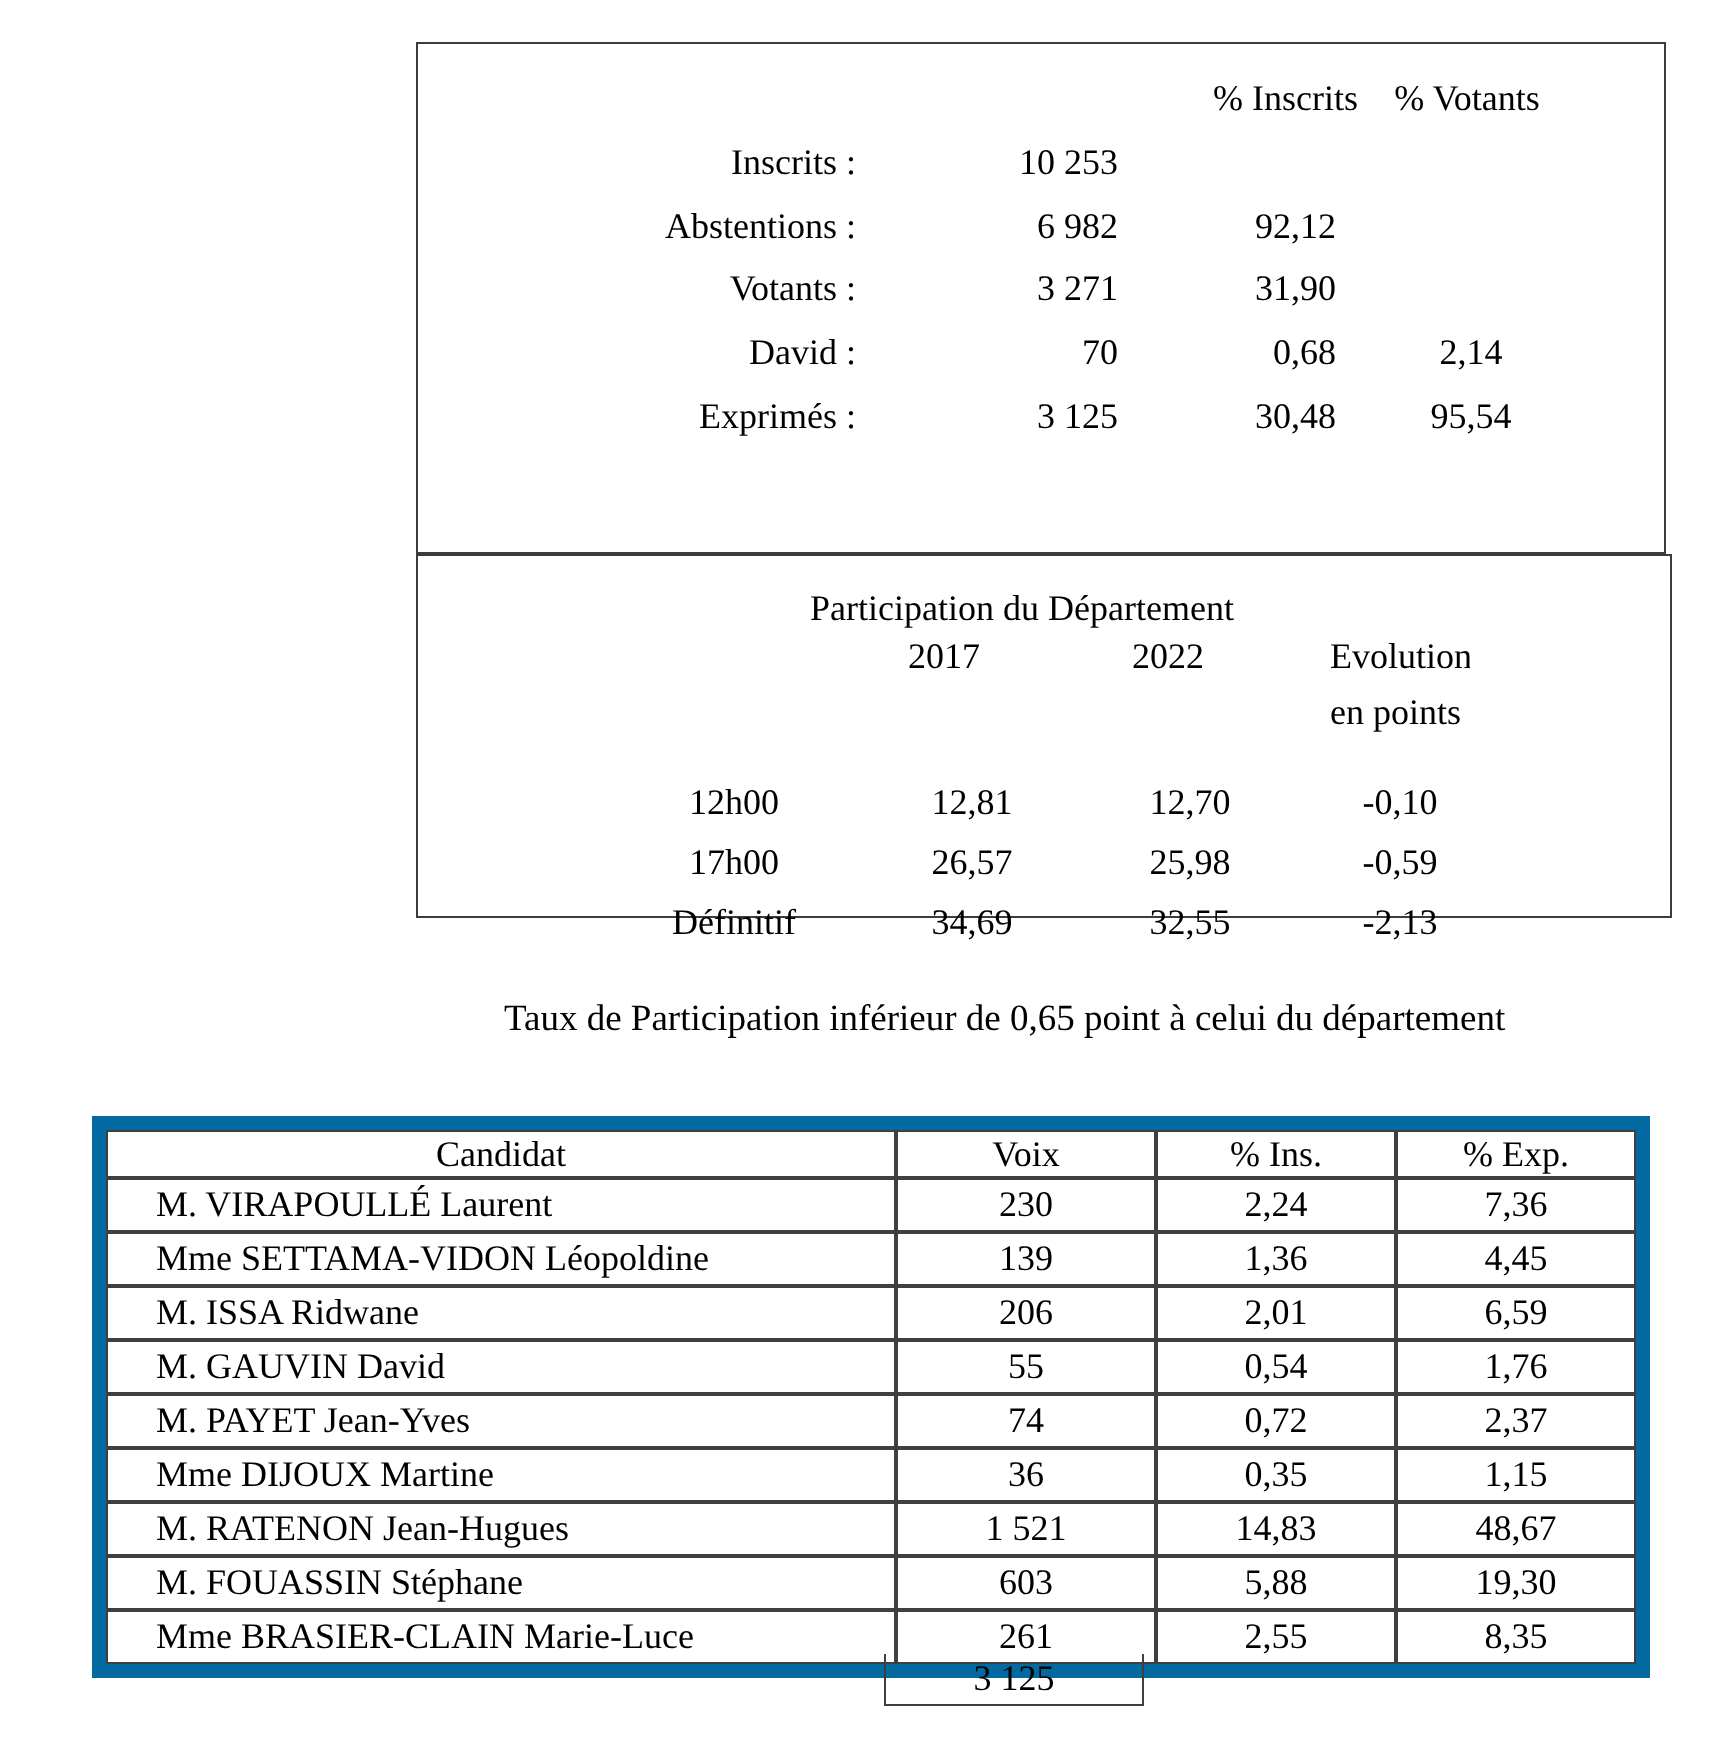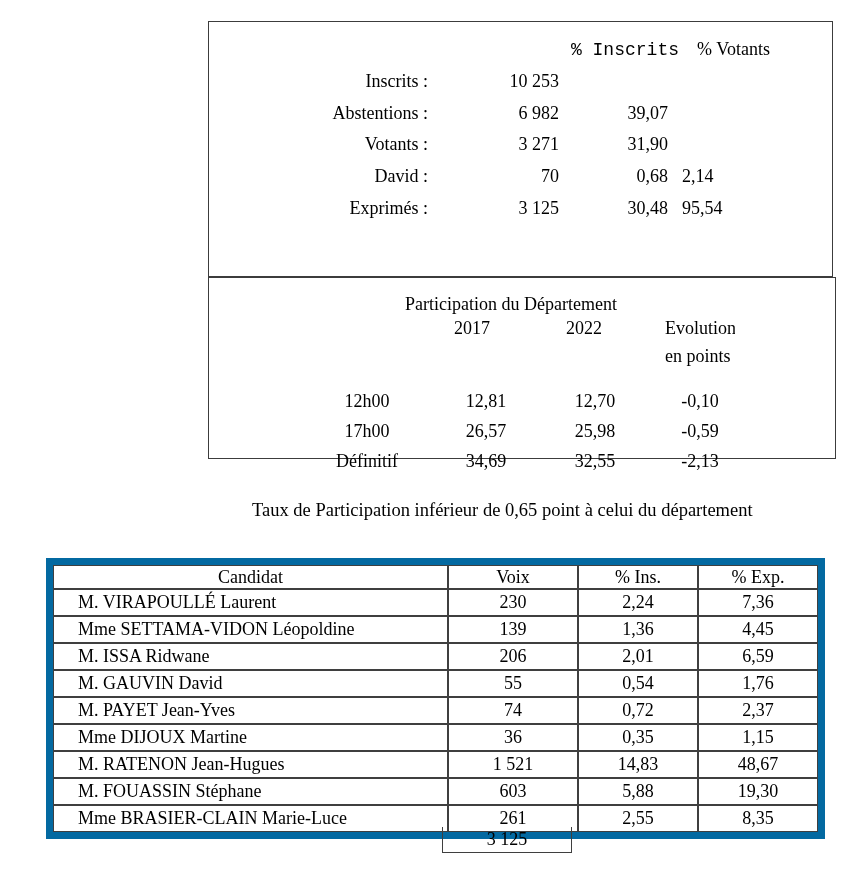--- a/index.html
+++ b/index.html
@@ -11,22 +11,22 @@
   
   .box1 {
     position:absolute; left:208px; top:21px; width:625px; height:256px;
     border:1px solid #3c3c3c; box-sizing:border-box;
   }
   .box1 table { border-collapse:collapse; table-layout:fixed; width:100%; margin-top:12px; }
   .box1 td { height:31.7px; padding:0; white-space:nowrap; overflow:hidden; vertical-align:middle; }
   .box1 .c-label  { text-align:right; padding-right:5px; }
   .box1 .c-val    { text-align:right; padding-right:5px;margin-top:16px; }
   .box1 .c-ins    { text-align:right; padding-right:14px; }
-  .box1 .c-vot    { text-align:left; padding-right:8px; }
-  .box1 .h-ins    { text-align:right; padding-right:3px;font-family:Liberation Mono, monospace; }
+  .box1 .c-vot    { text-align:center; padding-right:8px; }
+  .box1 .h-ins    { text-align:right; padding-right:3px; }
   .box1 .h-vot    { text-align:center; padding-right:12px; }
   
   .box2 {
     position:absolute; left:208px; top:277px; width:628px; height:182px;
     border:1px solid #3c3c3c; box-sizing:border-box; padding-top:15px;
   }
   .p-title { width:604px; height:23px; line-height:23px; text-align:center; }
   .box2 table { border-collapse:collapse; table-layout:fixed; width:100%; }
   .box2 td { padding:0; white-space:nowrap; overflow:hidden; vertical-align:middle; text-align:center; }
   .box2 tr.hrow td { height:24px; }
@@ -83,21 +83,21 @@
       <tr>
         <td class="c-label">Inscrits :</td>
         <td class="c-val">10 253</td>
         <td class="c-ins"></td>
         <td class="c-vot"></td>
         <td></td>
       </tr>
       <tr>
         <td class="c-label">Abstentions :</td>
         <td class="c-val">6 982</td>
-        <td class="c-ins">39,07</td>
+        <td class="c-ins">92,12</td>
         <td class="c-vot"></td>
         <td></td>
       </tr>
       <tr>
         <td class="c-label">Votants :</td>
         <td class="c-val">3 271</td>
         <td class="c-ins">31,90</td>
         <td class="c-vot"></td>
         <td></td>
       </tr>

